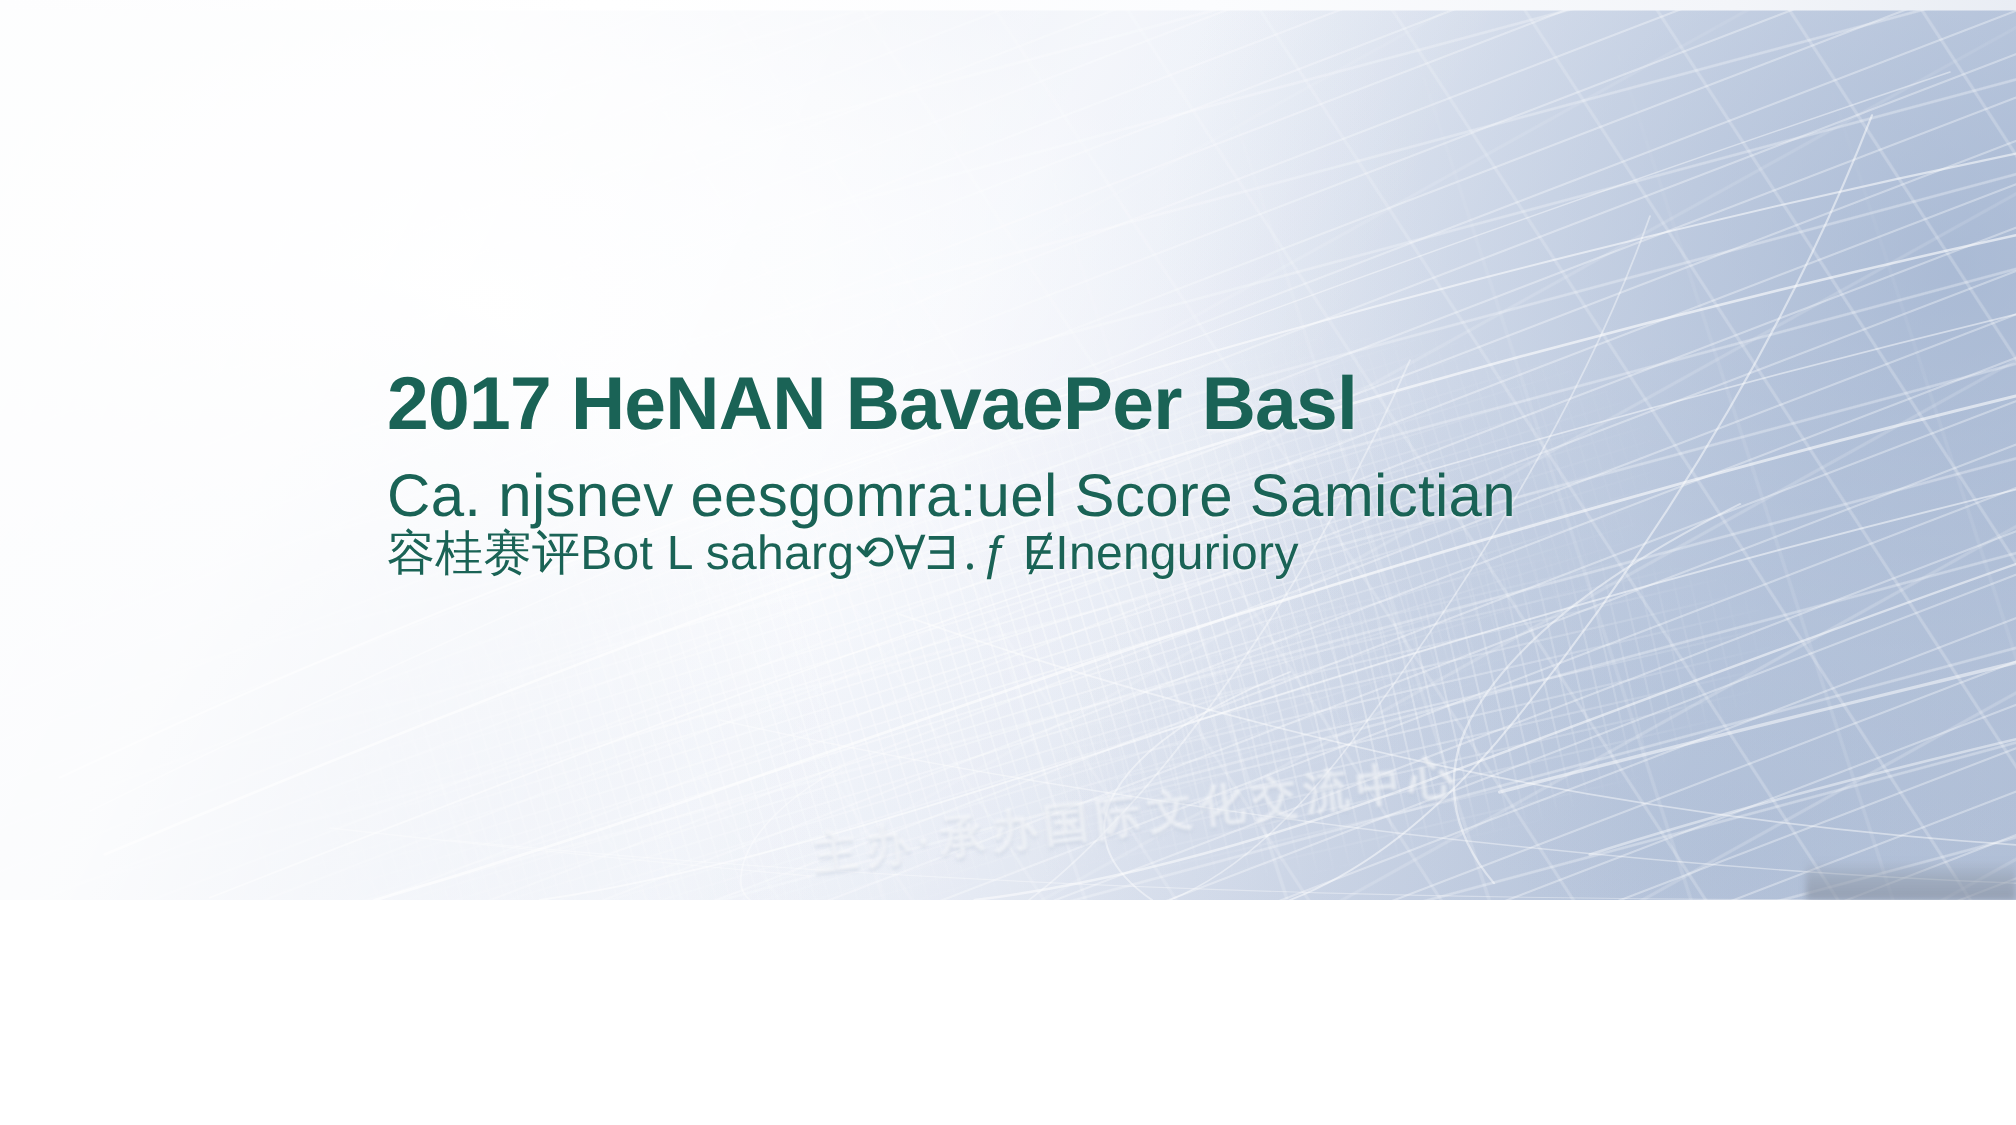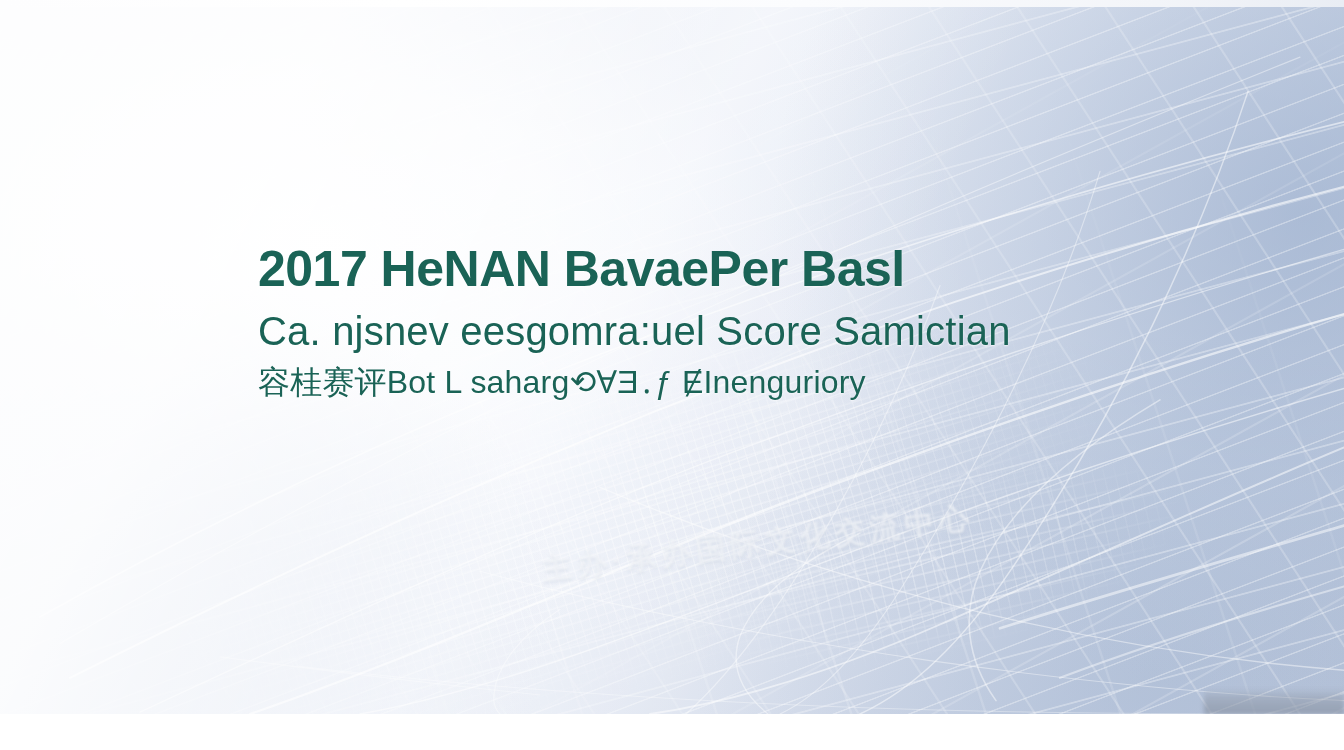--- a/index.html
+++ b/index.html
@@ -8,21 +8,21 @@
     padding: 0;
     background: #ffffff;
   }
   body {
     font-family: "Liberation Sans", sans-serif;
   }
 
   #stage {
     position: relative;
     width: 1344px;
-    height: 714px;
+    height: 600px;
     overflow: hidden;
     background: #84cc16;
   }
 
   
   .bg-base {
     position: absolute;
     inset: 0;
     background:
       radial-gradient(ellipse 900px 620px at 24% 34%,
@@ -272,21 +272,21 @@
     font-weight: 700;
     line-height: 1.0;
     letter-spacing: -0.5px;
     margin-bottom: 16px;
   }
   .title-line-2 {
     font-size: 40px;
     font-weight: 400;
     line-height: 1.05;
     letter-spacing: 0.2px;
-    margin-bottom: 14px;
+    margin-bottom: 0;
   }
   .title-line-3 {
     font-size: 32px;
     font-weight: 400;
     line-height: 1.05;
     letter-spacing: 0.2px;
   }
 </style>
 </head>
 <body>

